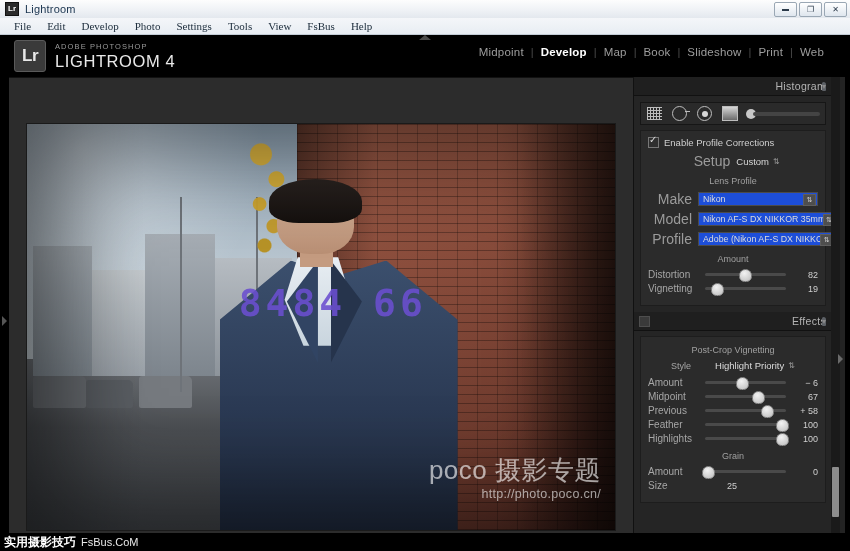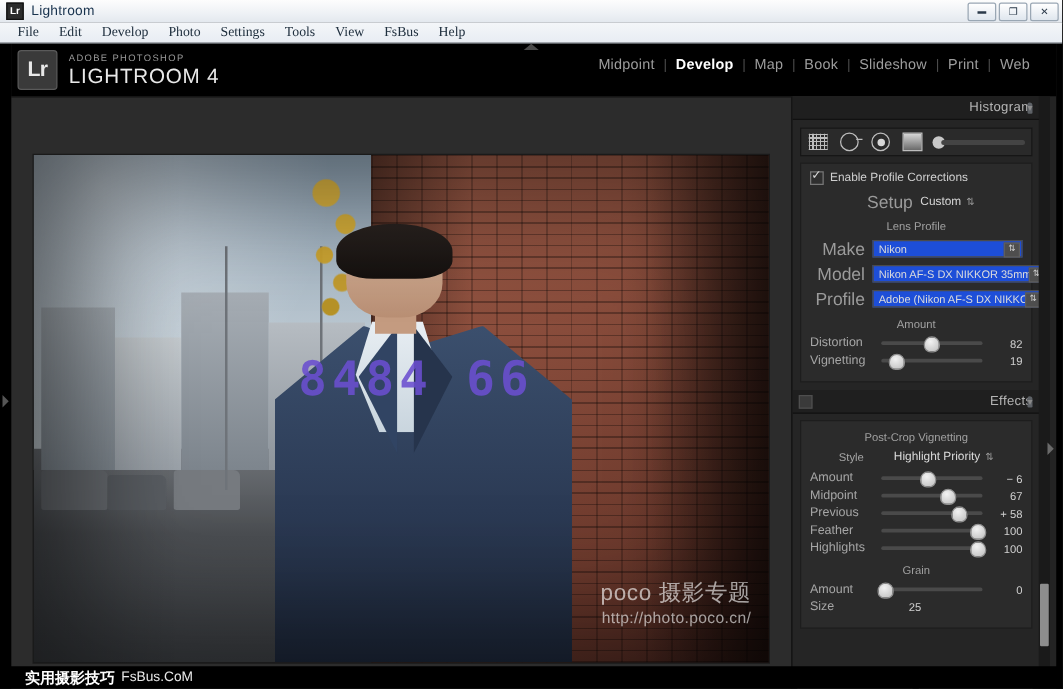--- a/index.html
+++ b/index.html
@@ -123,21 +123,21 @@
   .lapelR{position:absolute;left:47%;top:21%;width:12%;height:30%;background:#26344c;
     clip-path:polygon(0 0,0 100%,100% 40%);}
   .shadow-ov{position:absolute;inset:0;
     background:linear-gradient(90deg,rgba(0,0,0,.18),transparent 20%,transparent 80%,rgba(0,0,0,.35));}
   .vig{position:absolute;inset:0;box-shadow:inset 0 0 90px 34px rgba(0,0,0,.42);}
 
   .ov-digits{position:absolute;left:52%;top:44%;transform:translate(-50%,-50%);
     font-family:"DejaVu Sans Mono",monospace;font-size:38px;letter-spacing:4px;
     color:#6b4fd0;opacity:.88;font-weight:bold;white-space:nowrap;}
   .wm-poco{position:absolute;right:14px;bottom:30px;text-align:right;line-height:1;}
-  .wm-poco .l1{font-size:18px;color:rgba(255,255,255,.62);letter-spacing:.5px;font-weight:300;margin-left:24px;}
+  .wm-poco .l1{font-size:26px;color:rgba(255,255,255,.62);letter-spacing:.5px;font-weight:300;margin-left:24px;}
   .wm-poco .l2{font-size:12.5px;color:rgba(255,255,255,.6);margin-top:5px;letter-spacing:.3px;}
 
   
   .ctoolbar{position:absolute;left:9px;top:508px;width:624px;height:25px;background:#2a2a2a;
     border-top:1px solid #161616;display:flex;align-items:center;padding-left:12px;box-sizing:border-box;}
   .tbtn{width:23px;height:15px;background:linear-gradient(#545454,#3c3c3c);border:1px solid #1d1d1d;
     border-radius:2px;display:flex;align-items:center;justify-content:center;margin-right:7px;}
   .tbtn2{width:34px;height:15px;background:linear-gradient(#4a4a4a,#353535);border:1px solid #1d1d1d;
     border-radius:2px;display:flex;align-items:center;justify-content:center;gap:4px;
     color:#aaa;font-size:9px;}
@@ -210,21 +210,21 @@
 
   .btnrow{position:absolute;left:633px;top:508px;width:198px;height:25px;background:#222;
     display:flex;align-items:center;justify-content:space-between;padding:0 5px;box-sizing:border-box;}
   .lbtn{flex:1;height:17px;background:linear-gradient(#3e3e3e,#2e2e2e);border:1px solid #555;
     border-radius:2px;color:#cbcbcb;font-size:10px;display:flex;align-items:center;justify-content:center;}
   .lbtn:first-child{margin-right:5px;}
 
   
   .wm-bar{position:absolute;left:0;bottom:0;width:850px;height:18px;background:#000;z-index:12;
     display:flex;align-items:center;}
-  .wm-cn{font-size:12px;color:#fff;font-weight:bold;margin-left:20px;
+  .wm-cn{font-size:12px;color:#fff;font-weight:bold;margin-left:4px;
     font-family:"DejaVu Sans",sans-serif;}
   .wm-en{font-size:11px;color:#e8e8e8;margin-left:5px;}
 </style>
 </head>
 <body>
 
 <div id="app">
 
   <div class="titlebar">
     <div class="tb-ico">Lr</div>

